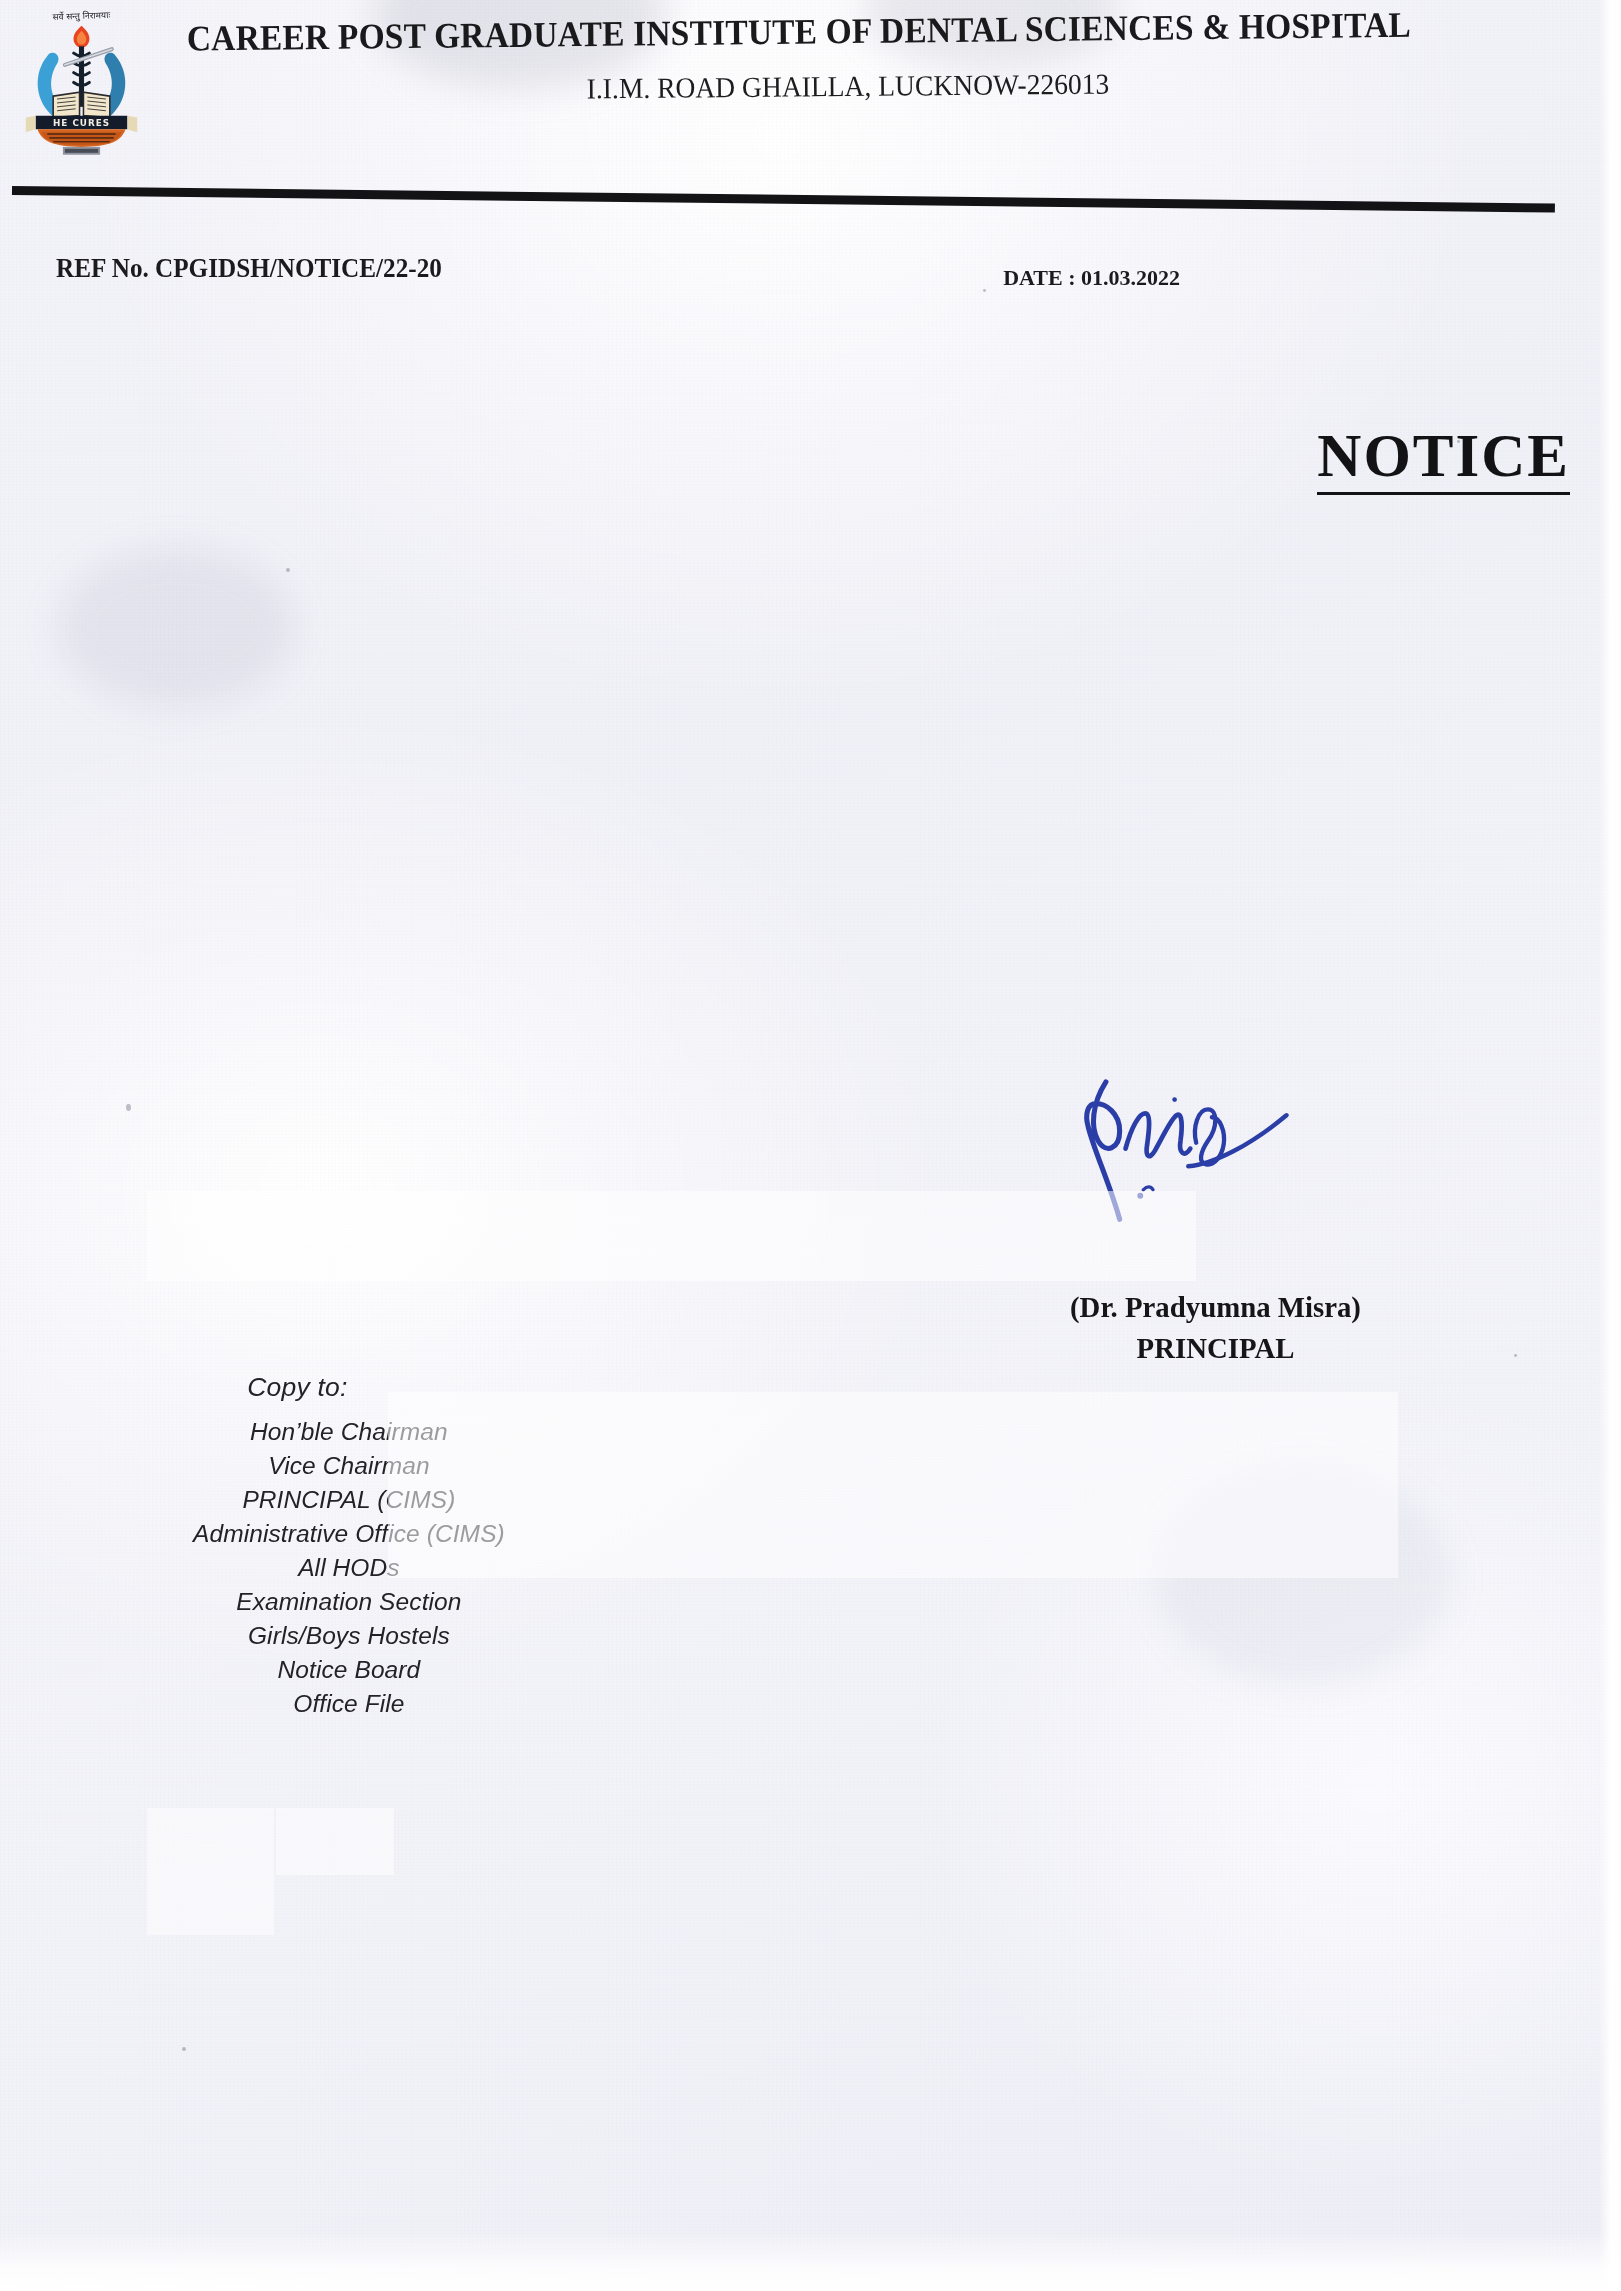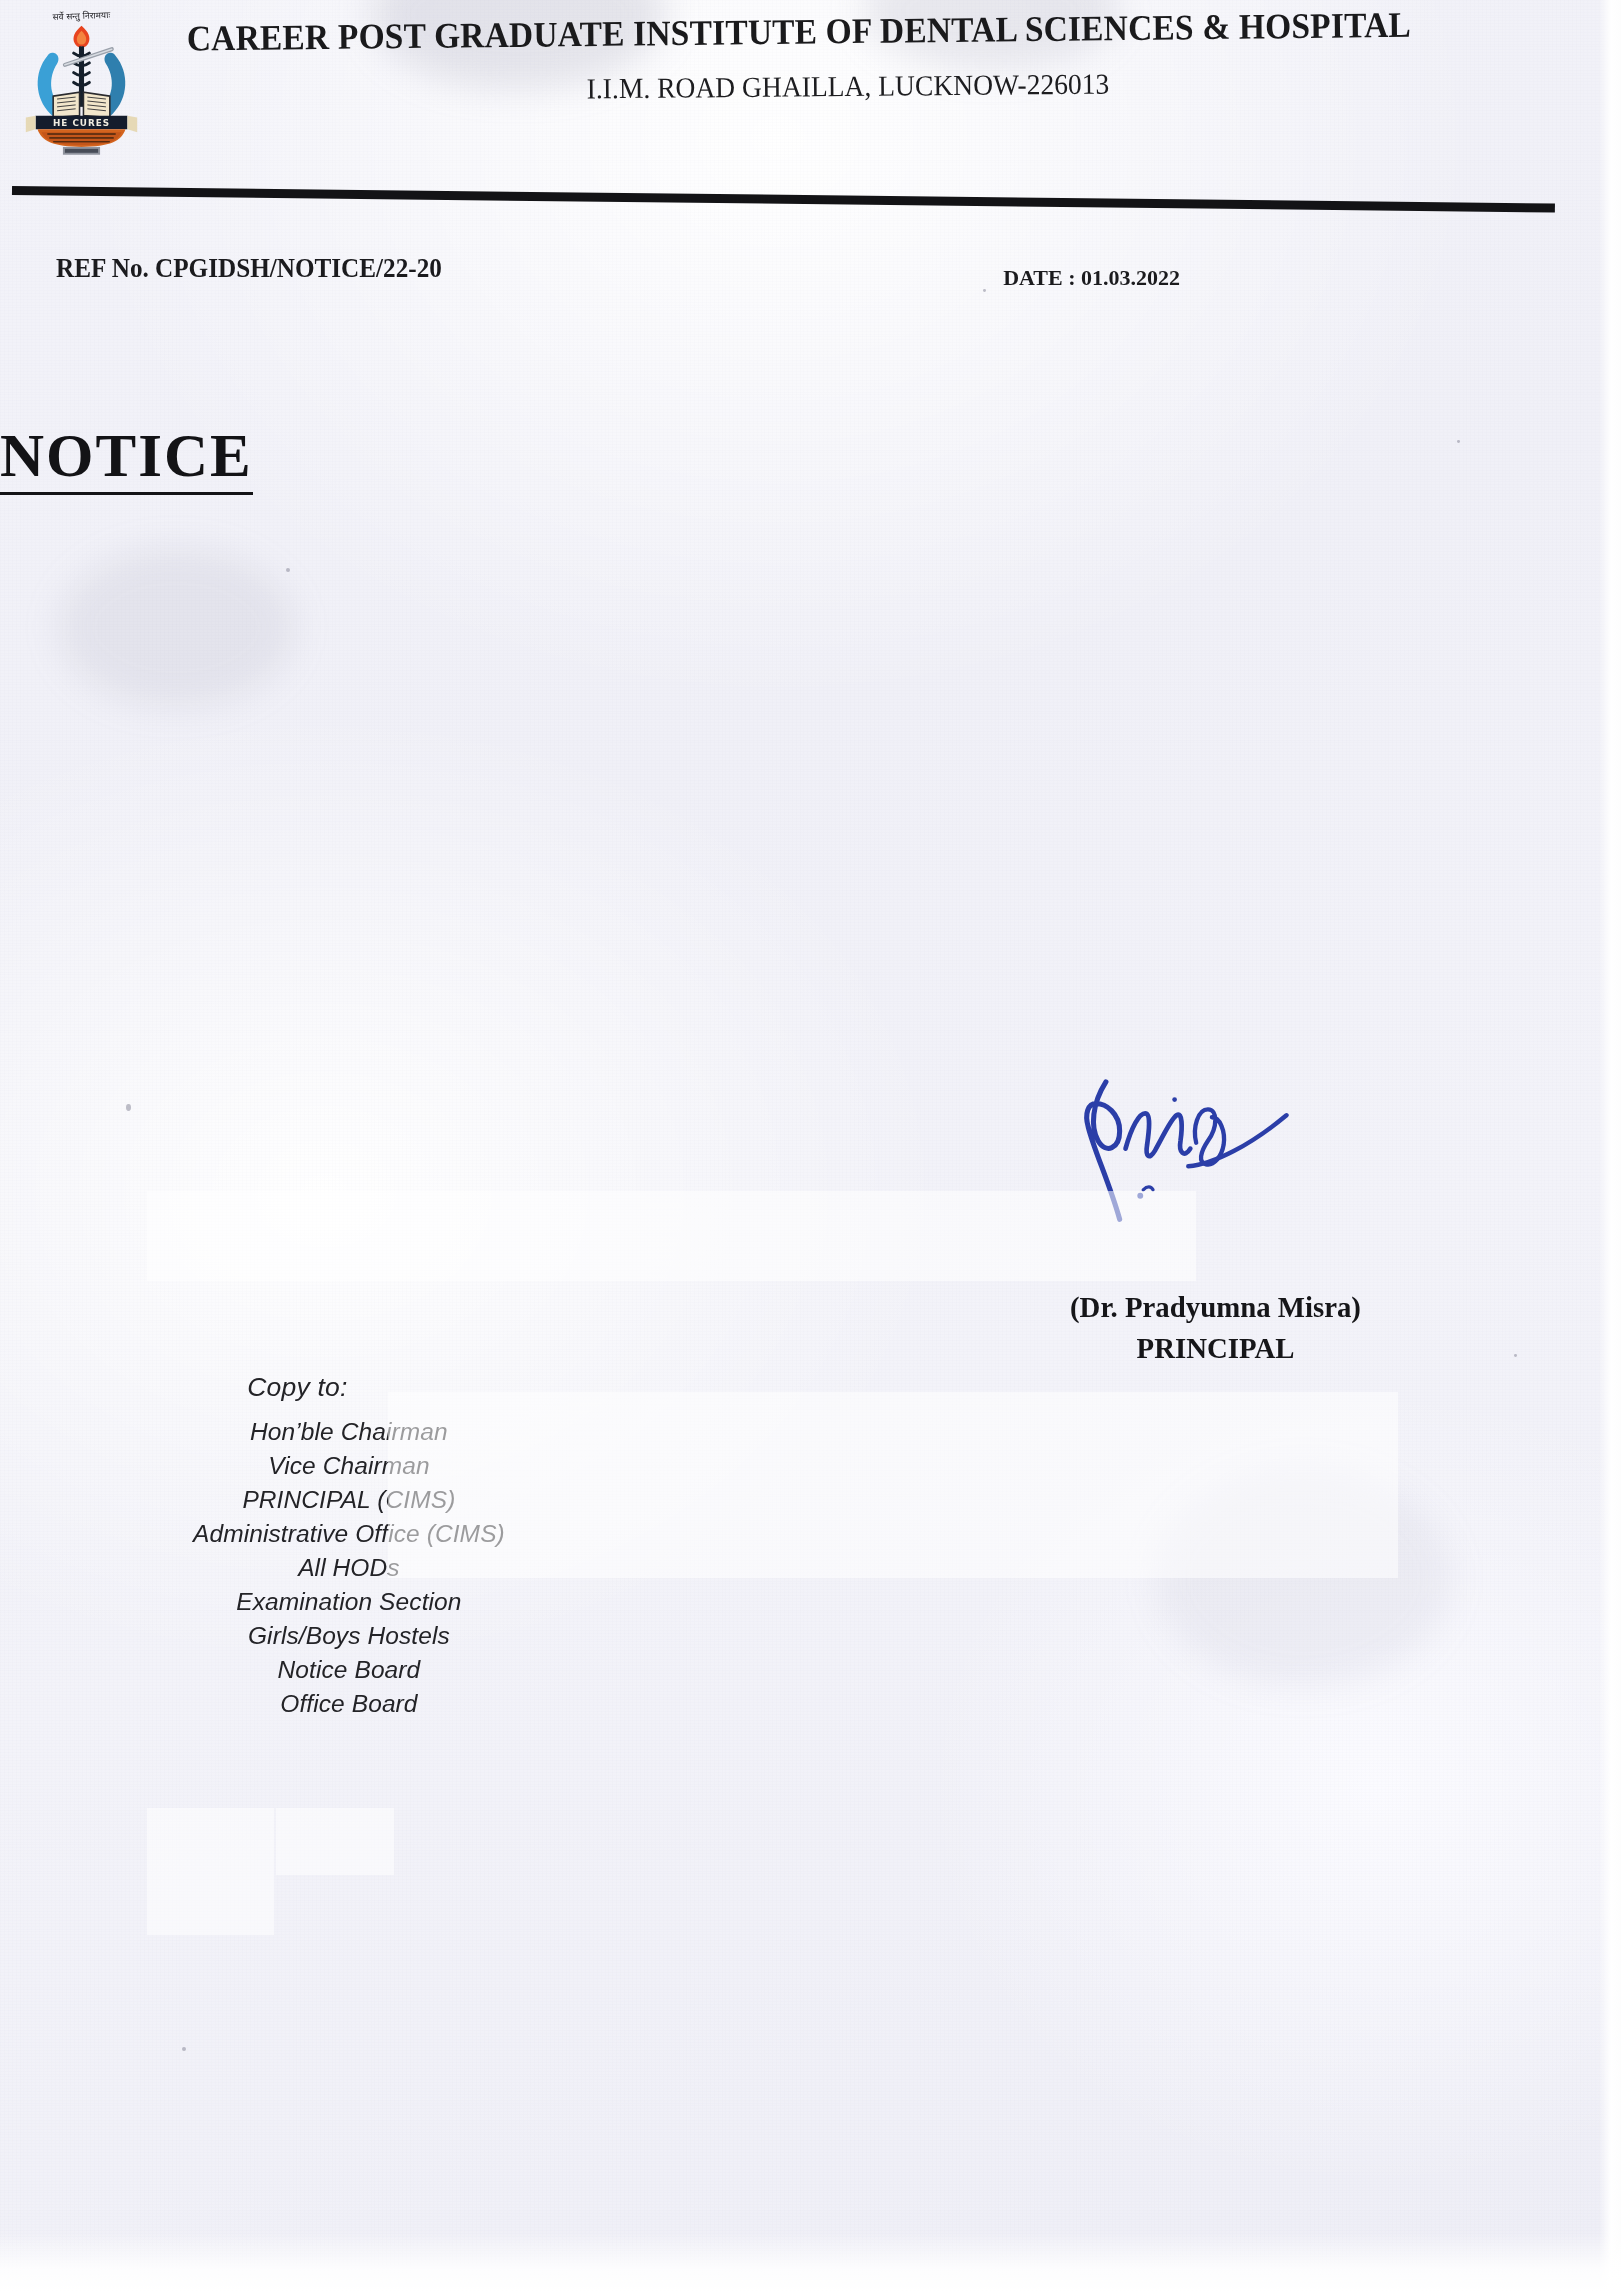--- a/index.html
+++ b/index.html
@@ -137,21 +137,21 @@
     font-size: 22px;
     color: #1b1b1e;
     white-space: nowrap;
   }
 
   
   #notice-title {
     position: absolute;
     left: 0; top: 421px;
     width: 1570px;
-    text-align: left;
+    text-align: right;
   }
   #notice-title span {
     font-family: "Liberation Serif", serif;
     font-weight: bold;
     font-size: 61px;
     letter-spacing: 2px;
     color: #131316;
     border-bottom: 3.9px solid #131316;
     padding-bottom: 2.9px;
   }
@@ -378,21 +378,21 @@
     <div id="copy-heading">Copy to:</div>
     <ul id="copy-list">
         <li>Hon’ble Chairman</li>
         <li>Vice Chairman</li>
         <li>PRINCIPAL (CIMS)</li>
         <li>Administrative Office (CIMS)</li>
         <li>All HODs</li>
         <li>Examination Section</li>
         <li>Girls/Boys Hostels</li>
         <li>Notice Board</li>
-        <li>Office Board</li>
+        <li>Office File</li>
       </ul>
   </div>
 
   <div class="patch" style="left:147px;top:1191px;width:1049px;height:90px;"></div>
   <div class="patch" style="left:388px;top:1392px;width:1010px;height:186px;"></div>
   <div class="patch" style="left:147px;top:1808px;width:127px;height:127px;"></div>
   <div class="patch" style="left:276px;top:1808px;width:118px;height:67px;"></div>
 
   <div class="speck" style="left:983px;top:289px;width:2.9px;height:2.9px;"></div>
   <div class="speck" style="left:286px;top:568px;width:3.9px;height:3.9px;"></div>

